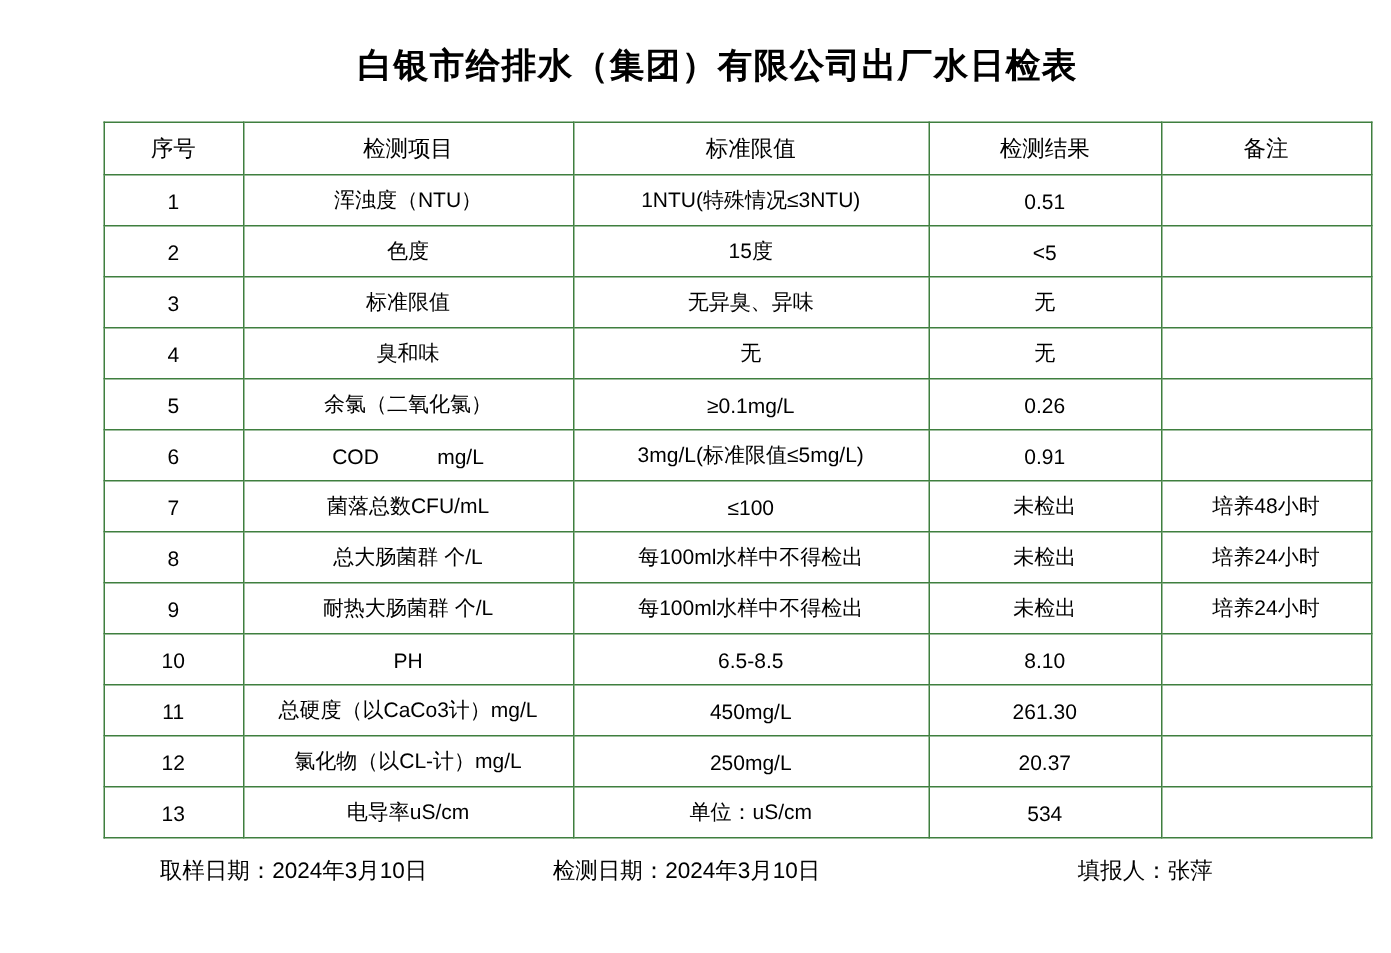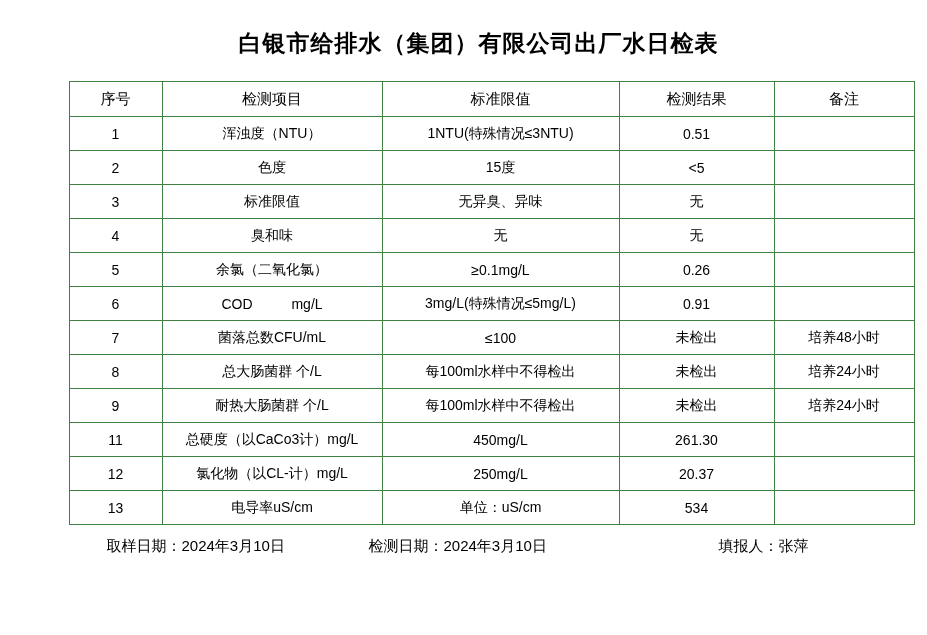--- a/index.html
+++ b/index.html
@@ -128,21 +128,21 @@
         <tr>
           <td>5</td>
           <td>余氯（二氧化氯）</td>
           <td class="mono-sm">≥0.1mg/L</td>
           <td>0.26</td>
           <td></td>
         </tr>
         <tr>
           <td>6</td>
           <td><span class="cell-item-inner">COD          mg/L</span></td>
-          <td class="mono-sm">3mg/L(特殊情况≤5mg/L)</td>
+          <td class="mono-sm">3mg/L(标准限值≤5mg/L)</td>
           <td>0.91</td>
           <td></td>
         </tr>
         <tr>
           <td>7</td>
           <td>菌落总数CFU/mL</td>
           <td class="mono-sm">≤100</td>
           <td>未检出</td>
           <td>培养48小时</td>
         </tr>
@@ -154,20 +154,27 @@
           <td>培养24小时</td>
         </tr>
         <tr>
           <td>9</td>
           <td>耐热大肠菌群 个/L</td>
           <td class="mono-sm">每100ml水样中不得检出</td>
           <td>未检出</td>
           <td>培养24小时</td>
         </tr>
         <tr>
+          <td>10</td>
+          <td>PH</td>
+          <td class="mono-sm">6.5-8.5</td>
+          <td>8.10</td>
+          <td></td>
+        </tr>
+        <tr>
           <td>11</td>
           <td>总硬度（以CaCo3计）mg/L</td>
           <td class="mono-sm">450mg/L</td>
           <td>261.30</td>
           <td></td>
         </tr>
         <tr>
           <td>12</td>
           <td>氯化物（以CL-计）mg/L</td>
           <td class="mono-sm">250mg/L</td>

